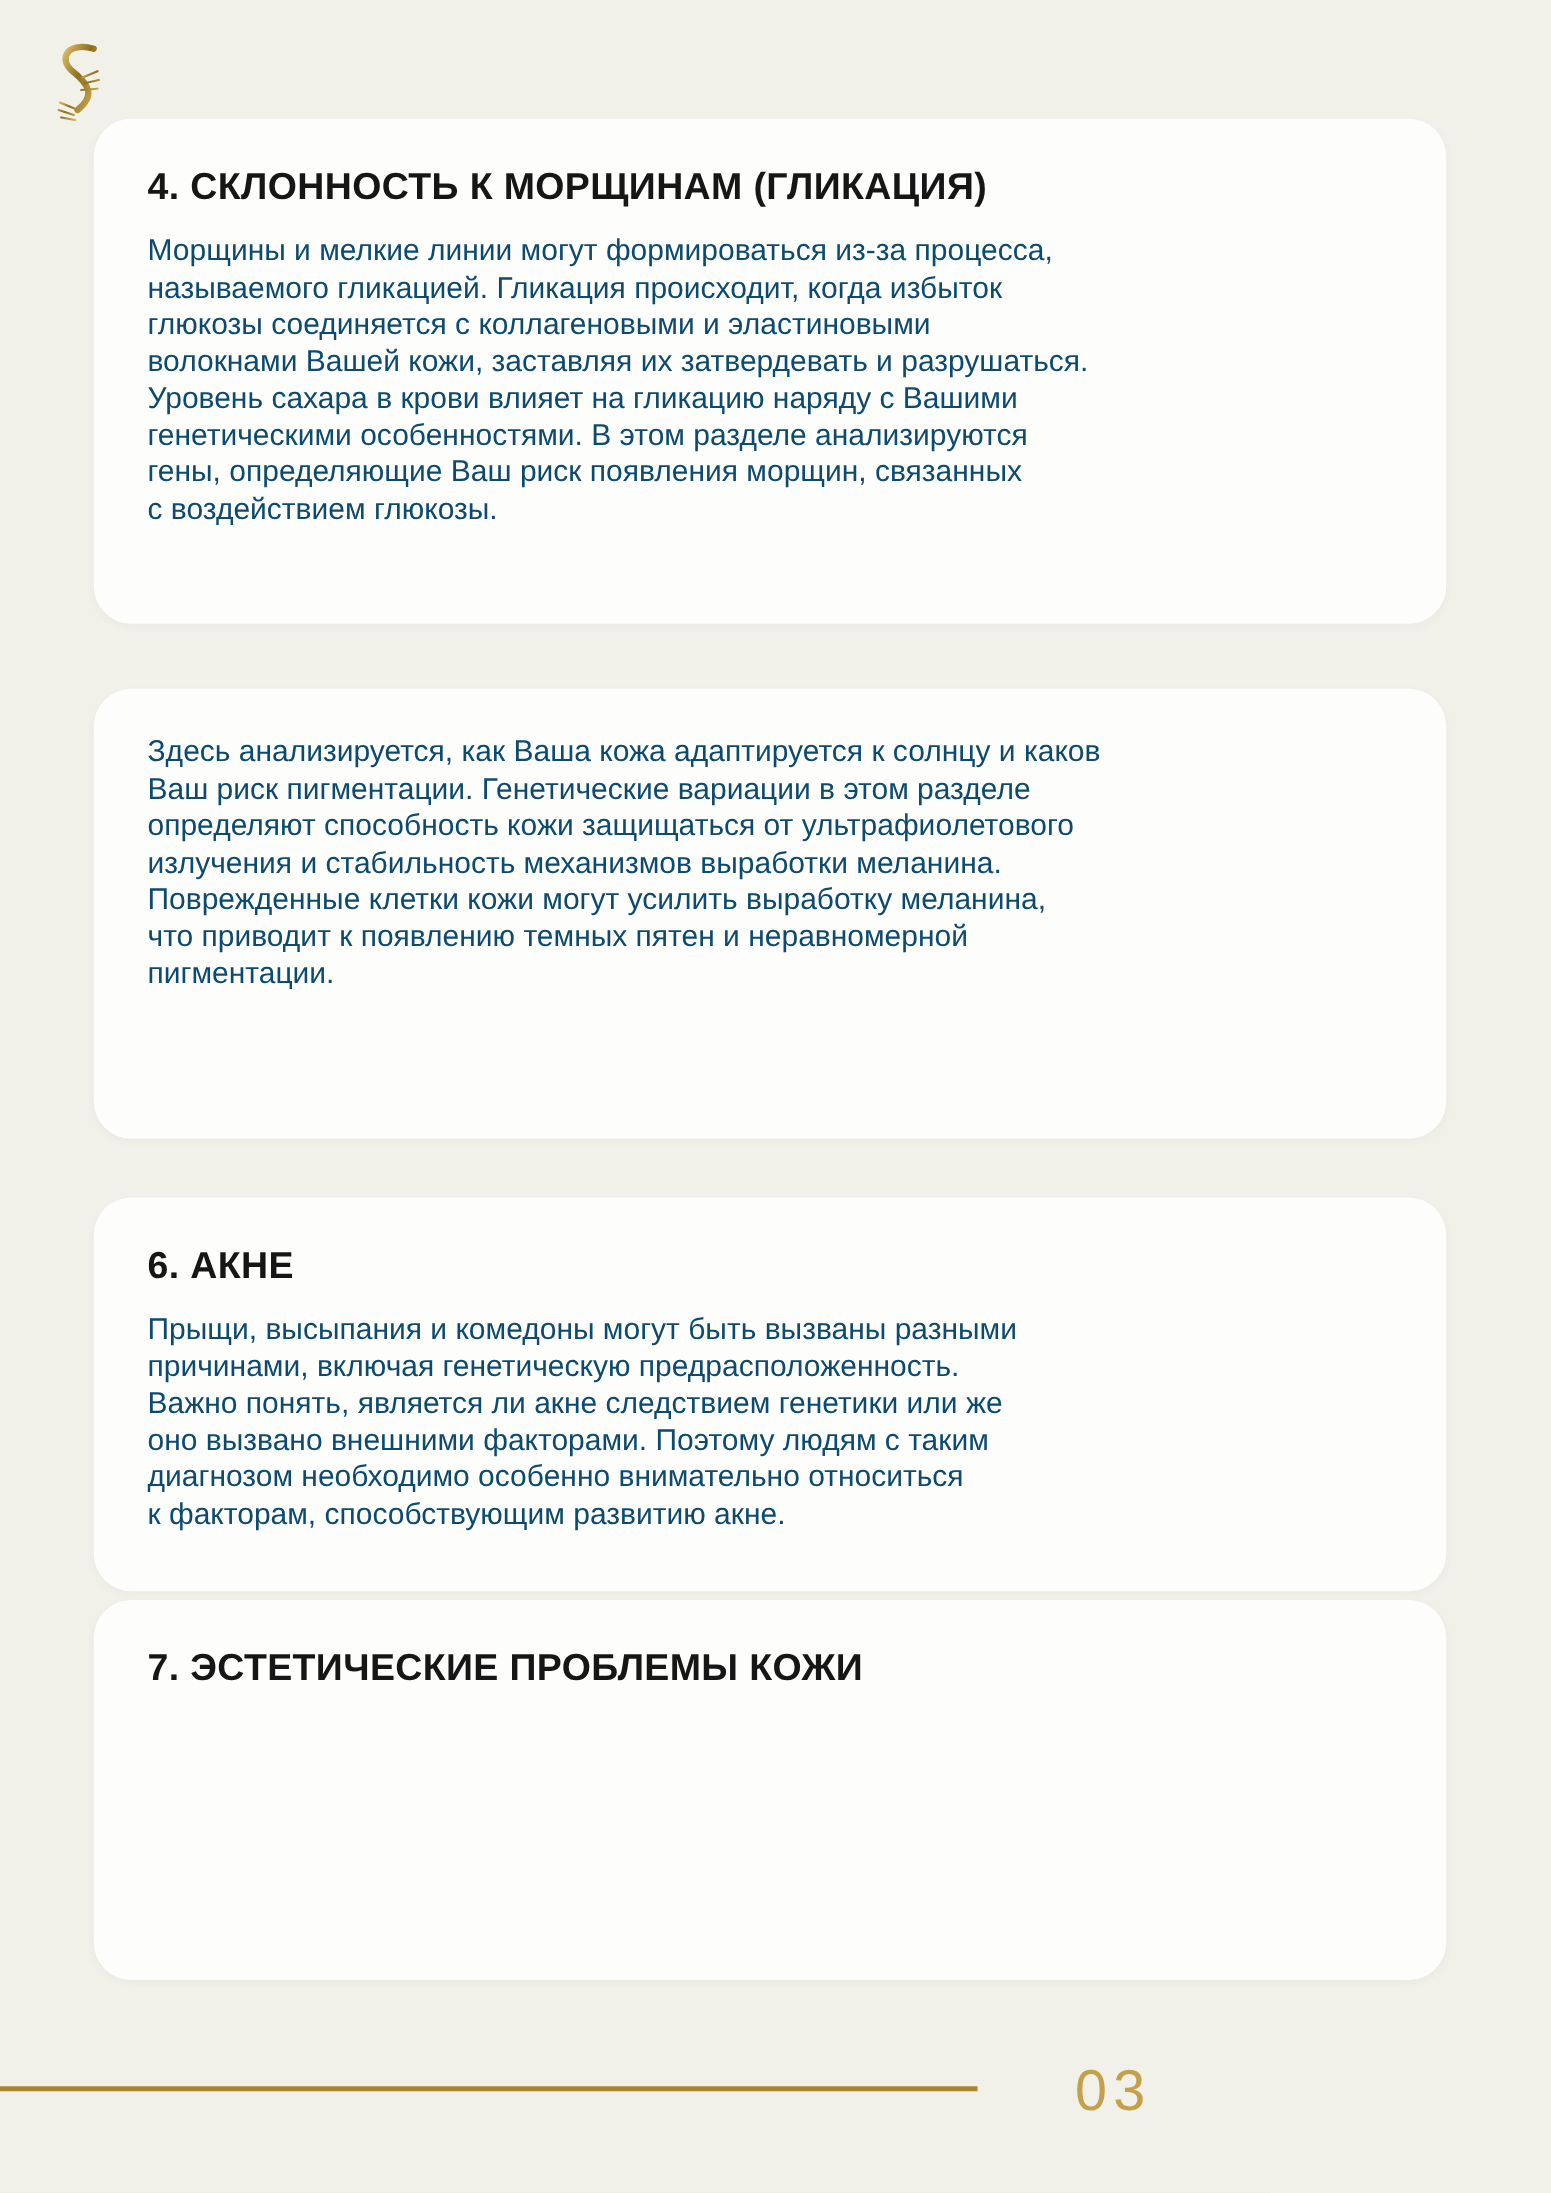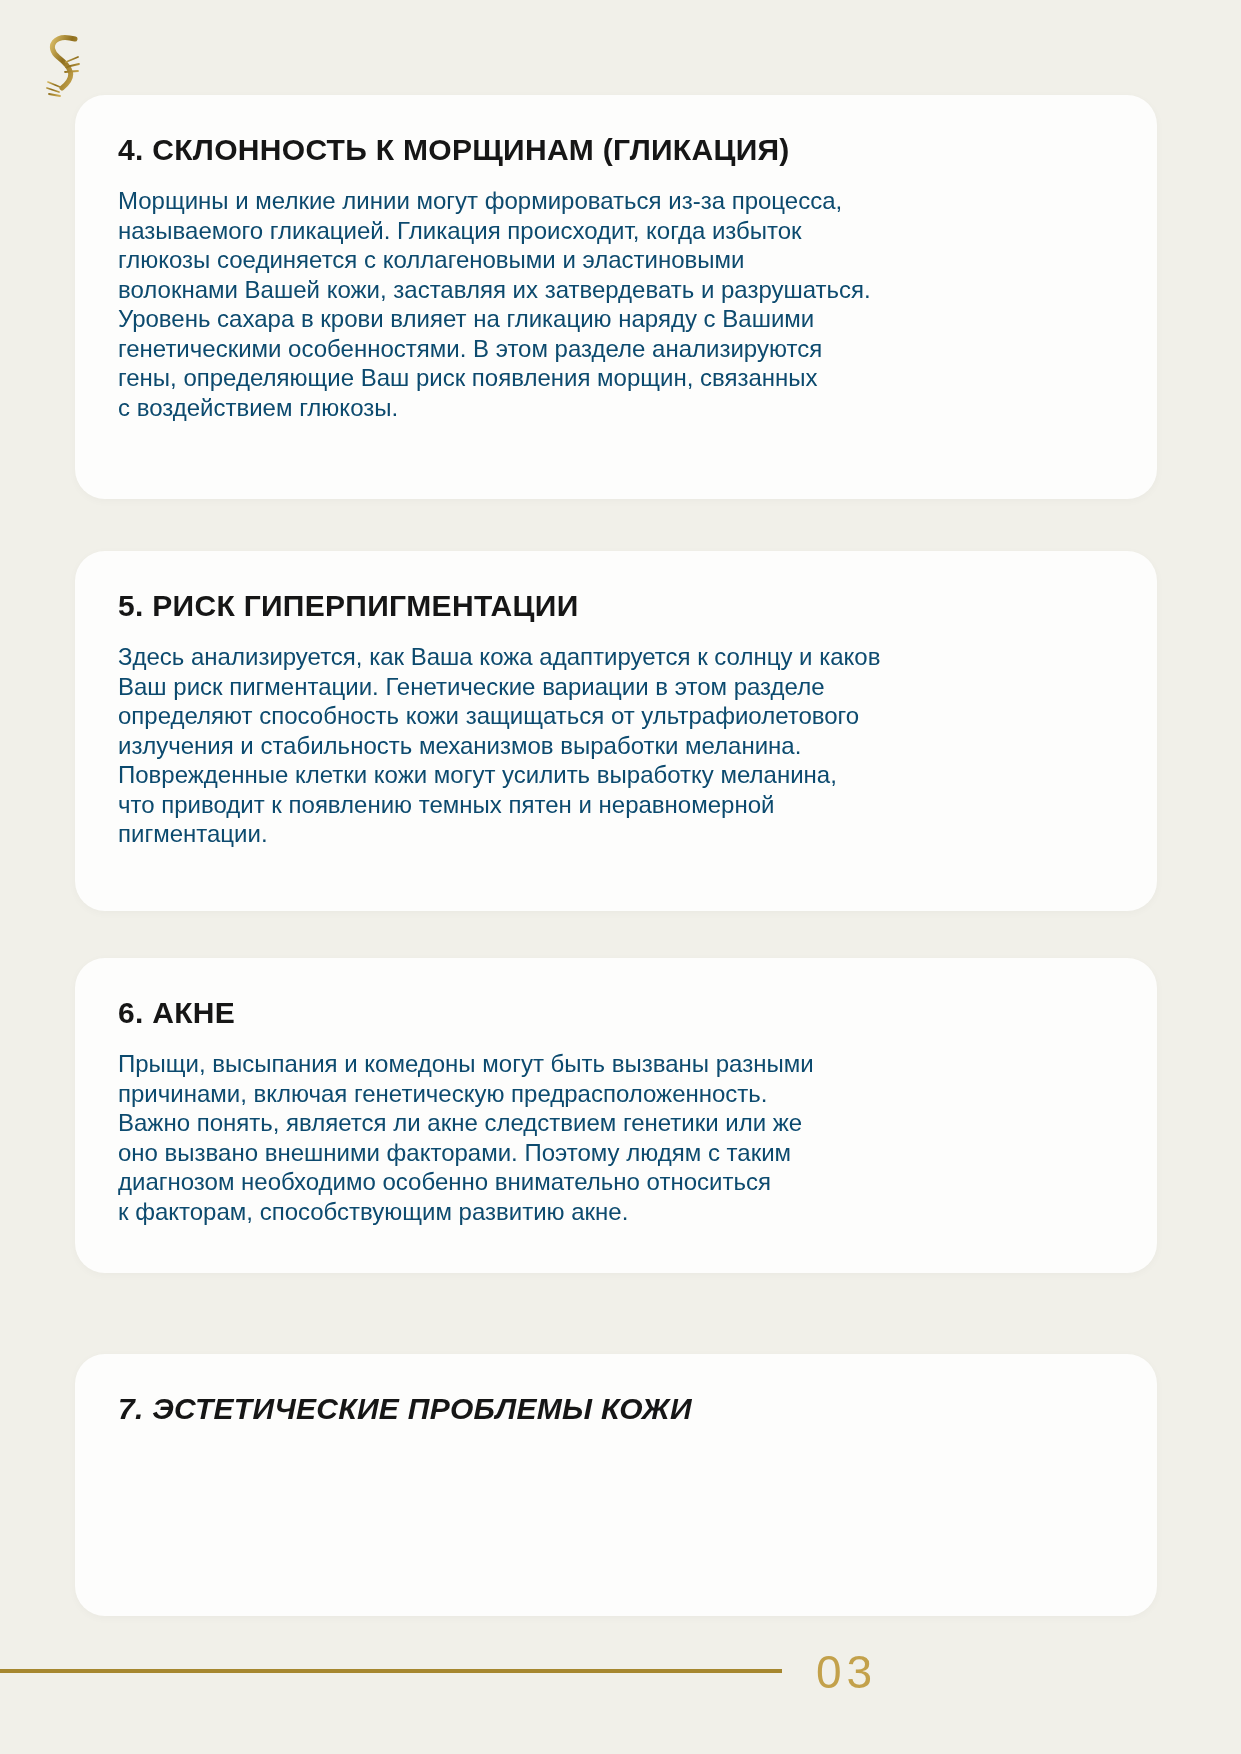--- a/index.html
+++ b/index.html
@@ -28,21 +28,21 @@
     width: 1082px;
     background: #fdfdfc;
     border-radius: 30px;
     box-shadow: 0 2px 8px rgba(0,0,0,0.03);
     padding: 36px 40px 0 43px;
     box-sizing: border-box;
   }
   .card-1 { top: 95px;  height: 404px; }
   .card-2 { top: 551px; height: 360px; }
   .card-3 { top: 958px; height: 315px; }
-  .card-4 { top: 1354px; height: 262px; font-style: italic; }
+  .card-4 { top: 1280px; height: 304px; }
   .card h2 {
     margin: 0 0 17px 0;
     font-size: 30px;
     line-height: 38px;
     font-weight: 700;
     letter-spacing: 0.3px;
     color: #161616;
   }
   .card p {
     margin: 0;
@@ -54,21 +54,21 @@
   .footer-rule {
     position: absolute;
     left: 0;
     top: 1669px;
     width: 782px;
     height: 4px;
     background: #a6872f;
   }
   .page-number {
     position: absolute;
-    left: 816px;
+    left: 860px;
     top: 1645px;
     font-size: 46px;
     font-weight: 400;
     letter-spacing: 5px;
     color: #c3a14b;
   }
 </style>
 </head>
 <body>
 
@@ -95,21 +95,20 @@
 называемого гликацией. Гликация происходит, когда избыток
 глюкозы соединяется с коллагеновыми и эластиновыми
 волокнами Вашей кожи, заставляя их затвердевать и разрушаться.
 Уровень сахара в крови влияет на гликацию наряду с Вашими
 генетическими особенностями. В этом разделе анализируются
 гены, определяющие Ваш риск появления морщин, связанных
 с воздействием глюкозы.</p>
   </section>
 
   <section class="card card-2">
-    <h2>5. РИСК ГИПЕРПИГМЕНТАЦИИ</h2>
     <p>Здесь анализируется, как Ваша кожа адаптируется к солнцу и каков
 Ваш риск пигментации. Генетические вариации в этом разделе
 определяют способность кожи защищаться от ультрафиолетового
 излучения и стабильность механизмов выработки меланина.
 Поврежденные клетки кожи могут усилить выработку меланина,
 что приводит к появлению темных пятен и неравномерной
 пигментации.</p>
   </section>
 
   <section class="card card-3">

